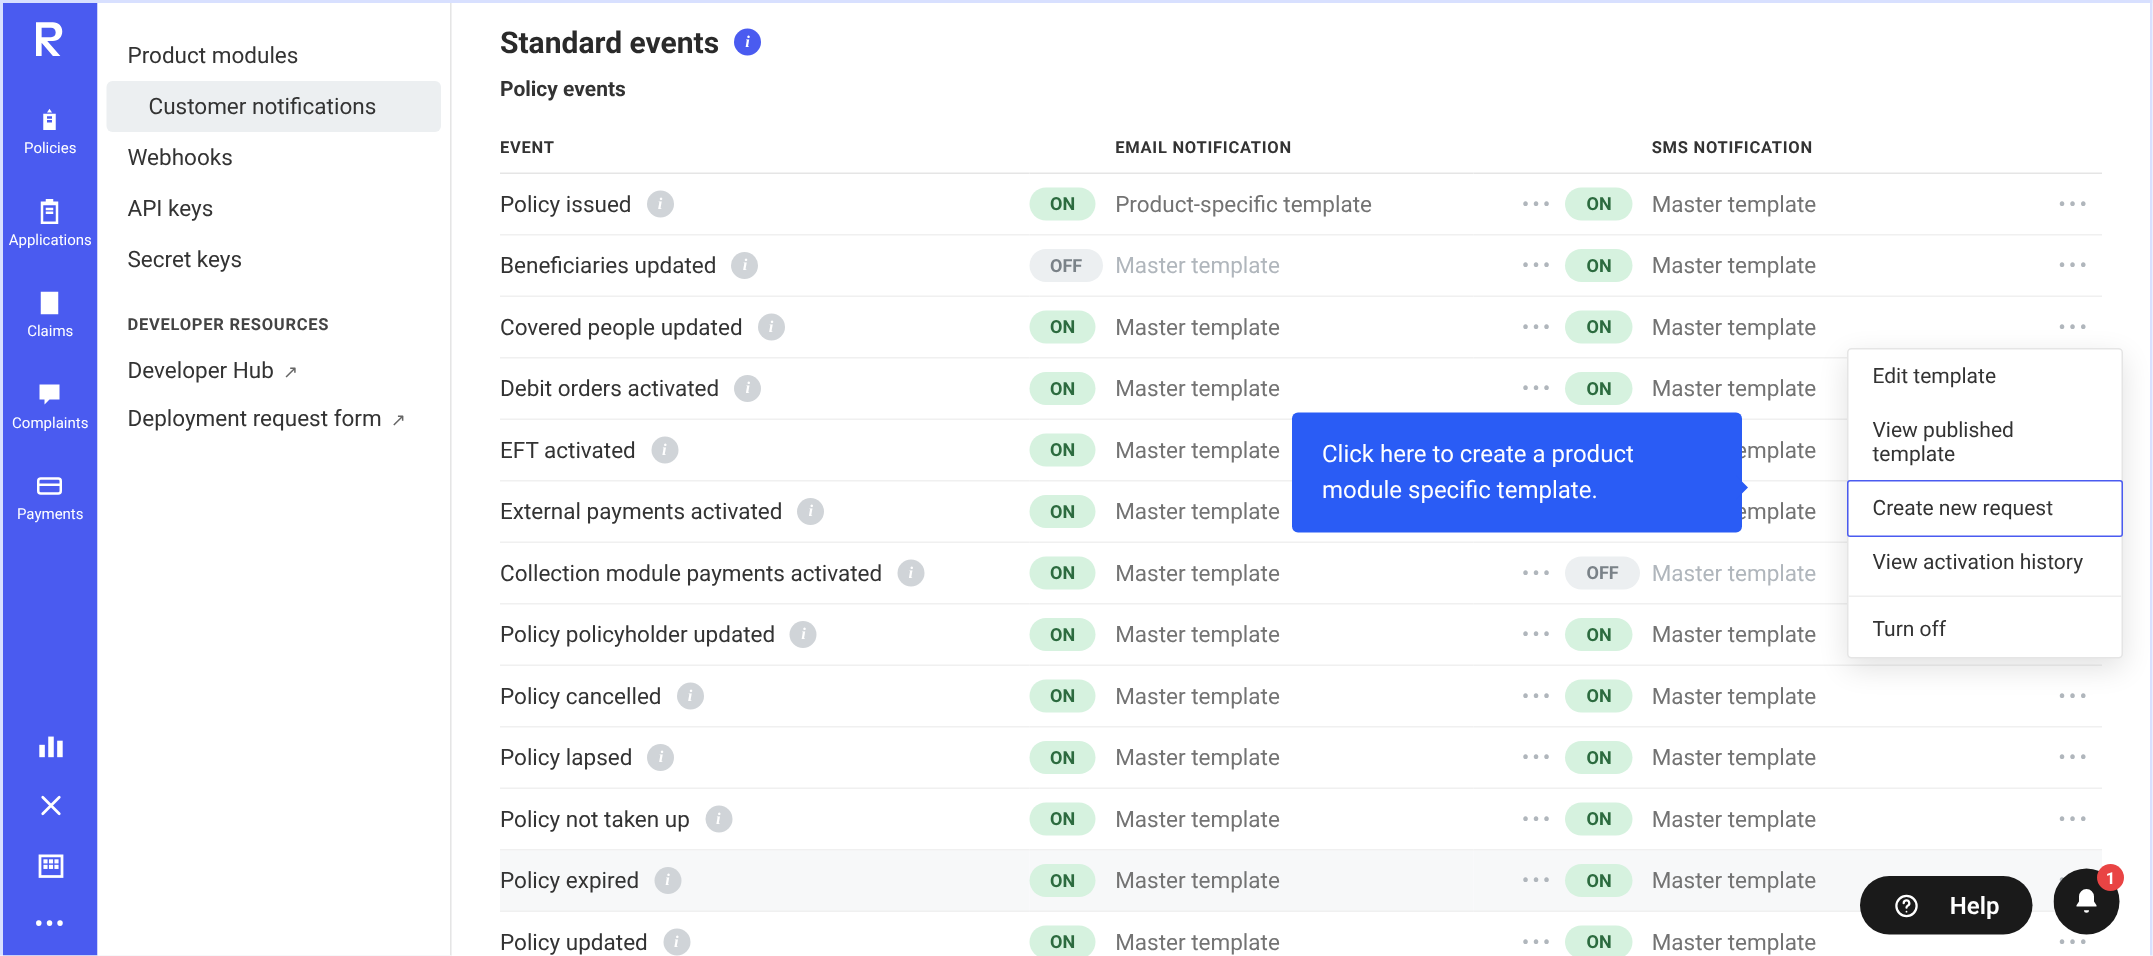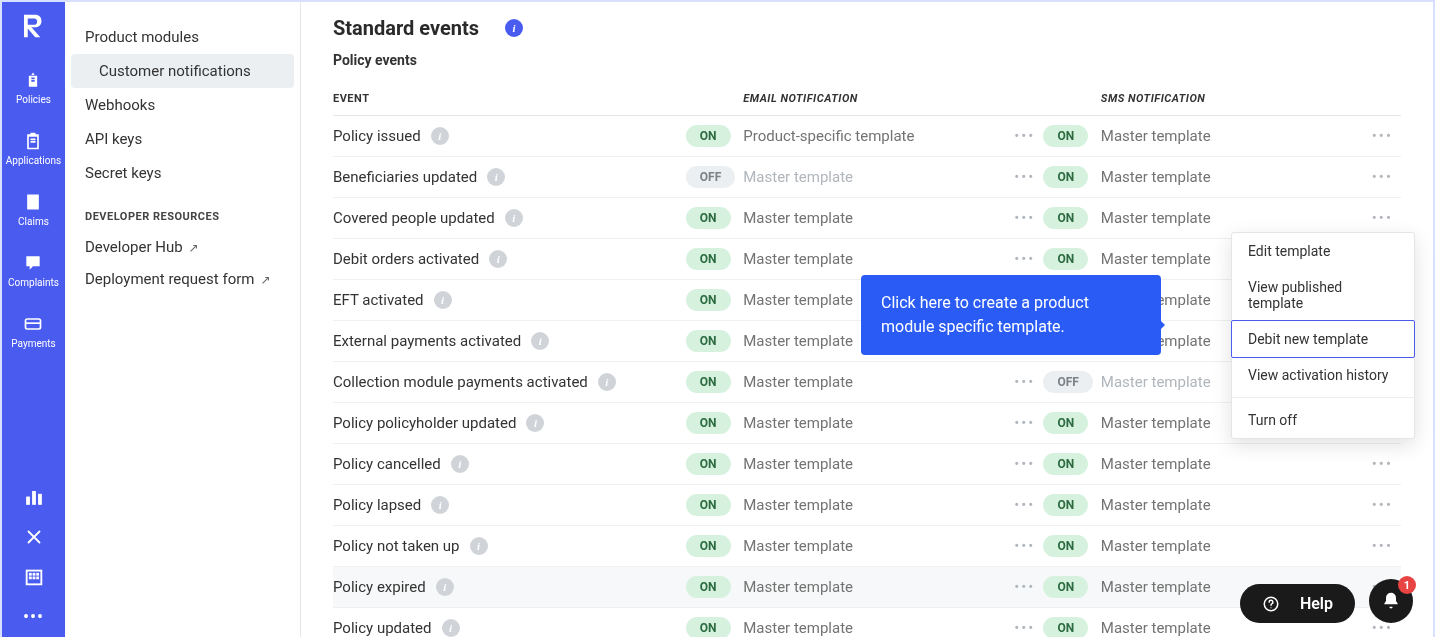--- a/index.html
+++ b/index.html
@@ -15,38 +15,38 @@
 .navrail .util svg { width:22px; height:22px; fill:#fff; stroke:#fff;}
 .navrail .dots { margin-bottom:10px; color:#fff; font-size:18px; letter-spacing:1px; cursor:pointer;}
 .sidebar { width: 236px; background:#fff; border-right:1px solid #e5e5e5; padding: 18px 0;}
 .sidebar h1 { font-size: 24px; font-weight:700; padding:10px 20px 22px; color:#333;}
 .sidebar .item { padding:8px 20px; font-size:15px; cursor:pointer; color:#333;}
 .sidebar .item.active { background:#eceff1; border-radius:4px; margin:0 6px; padding-left:28px;}
 .sidebar .sec-head { padding:20px 20px 8px; font-size:11px; font-weight:700; letter-spacing:0.5px; color:#444;}
 .sidebar .link { padding:7px 20px; font-size:15px; cursor:pointer; color:#333;}
 .sidebar .link .ext { font-size:12px; margin-left:6px; color:#666;}
 .main { flex:1; background:#fff; padding:14px 32px 0; overflow-y:auto; position:relative;}
-.main h2 { font-size:20px; font-weight:700; color:#2a2a2a; display:flex; align-items:center; gap:26px; margin-bottom:12px;}
+.main h2 { font-size:20px; font-weight:700; color:#2a2a2a; display:flex; align-items:center; gap:10px; margin-bottom:12px;}
 .main h3 { font-size:14px; font-weight:700; color:#333; margin-bottom:14px;}
 .info-icon { width:18px; height:18px; border-radius:50%; background:#4a5bf0; color:#fff; display:inline-flex; align-items:center; justify-content:center; font-size:11px; font-weight:700; font-style:italic; font-family:serif;}
 .info-icon.grey { background:#d0d4d8; color:#fff;}
 .table { width:100%; border-collapse:collapse;}
 .table th { text-align:left; font-size:11px; font-weight:700; letter-spacing:0.5px; color:#333; padding:10px 8px 10px 0; border-bottom:1px solid #e5e5e5;}
 .table td { padding:9px 8px 9px 0; border-bottom:1px solid #f0f0f0; font-size:15px; vertical-align:middle;}
 .table tr.hover td { background:#f7f8f9;}
 .ev-name { display:flex; align-items:center; gap:10px; color:#333;}
 .pill { display:inline-block; padding:4px 14px; border-radius:18px; font-size:12px; font-weight:700;}
 .pill.on { background:#d6f2df; color:#2c6b3f;}
 .pill.off { background:#eceff1; color:#7a8288;}
 .tmpl { font-size:15px; color:#737373;}
 .tmpl.dim { color:#b0b6bc;}
 .ellipsis { color:#b0b6bc; font-size:18px; letter-spacing:2px; cursor:pointer; text-align:right; padding-right:18px;}
 .col-event { width:370px;}
 .col-status { width:56px;}
-.col-tmpl { width:250px;font-style:italic;}
+.col-tmpl { width:250px;}
 .col-menu { width:64px;}
 .dropdown { position:absolute; background:#fff; border:1px solid #e5e5e5; border-radius:3px; box-shadow:0 6px 20px rgba(0,0,0,0.12); width:184px; z-index:20;}
 .dropdown .ditem { padding:10px 16px; font-size:14px; color:#333; cursor:pointer;}
 .dropdown .ditem.hl { border:1px solid #4a5bf0; border-radius:2px; margin:-1px;}
 .dropdown .sep { height:1px; background:#eee; margin:4px 0;}
 .callout { position:absolute; background:#2a5cf5; color:#fff; padding:16px 20px; border-radius:4px; font-size:16px; line-height:1.5; width:300px; z-index:15;}
 .callout::after { content:''; position:absolute; right:-12px; top:42px; border:8px solid transparent; border-left-color:#2a5cf5;}
 .help-pill { position:fixed; bottom:14px; right:80px; background:#1a1a1a; color:#fff; padding:10px 22px; border-radius:24px; display:flex; align-items:center; gap:20px; font-size:16px; font-weight:600; cursor:pointer; z-index:50;}
 .help-pill svg { width:18px; height:18px; stroke:#fff; fill:none; stroke-width:2;}
 .notif-btn { position:fixed; bottom:14px; right:22px; width:44px; height:44px; border-radius:50%; background:#1a1a1a; display:flex; align-items:center; justify-content:center; cursor:pointer; z-index:50;}
@@ -337,21 +337,21 @@
     </table>
 
     <div class="callout" style="left:560px; top:273px;">
       <span>Click here to create a product module specific template.</span>
     </div>
 
     <div class="dropdown" style="left:930px; top:230px;">
       <div id="dd-items">
           <div class="ditem">Edit template</div>
           <div class="ditem">View published template</div>
-          <div class="ditem hl">Debit new template</div>
+          <div class="ditem hl">Create new request</div>
           <div class="ditem">View activation history</div>
           <div class="sep"></div>
           <div class="ditem">Turn off</div>
         </div>
     </div>
   </div>
 </div>
 
 <div class="help-pill">
   <svg viewBox="0 0 24 24">

